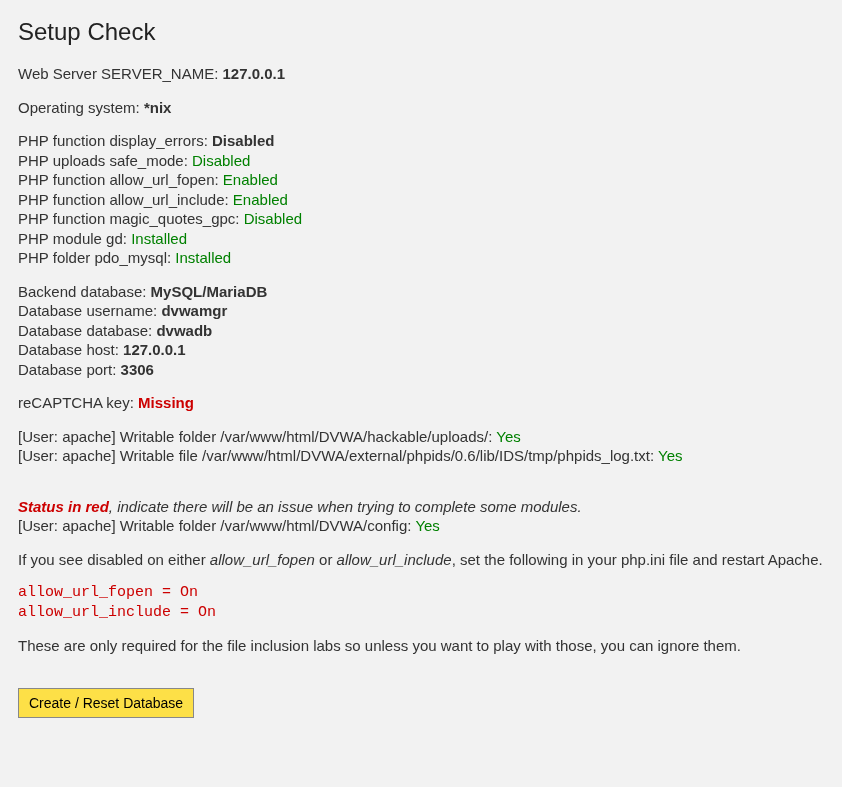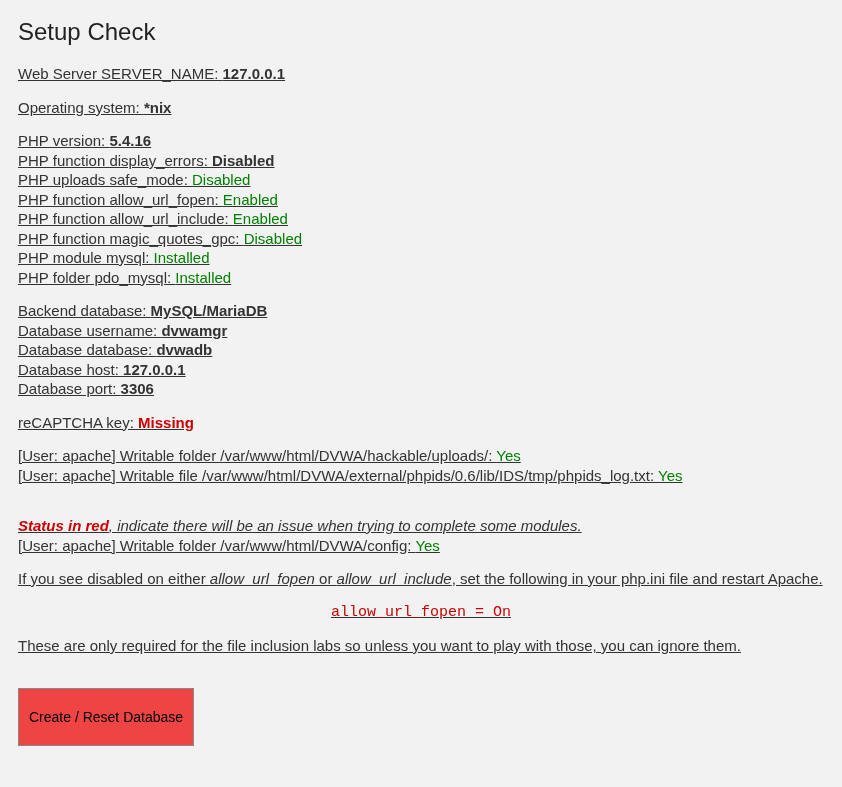--- a/index.html
+++ b/index.html
@@ -14,36 +14,35 @@
     }
     h1 {
       font-size: 24px;
       font-weight: normal;
       margin: 0 0 18px 0;
       color: #222;
     }
     .block {
       margin-bottom: 14px;
       line-height: 1.3;
-      text-decoration: underline;
     }
     .line {
       display: block;
     }
     .bold { font-weight: bold; }
     .green { color: #008000; }
     .red { color: #cc0000; font-weight: bold; }
     .red-italic { color: #cc0000; font-weight: bold; font-style: italic; }
     .italic { font-style: italic; }
-    .code { font-family: "Courier New", Courier, monospace; color: #cc0000; white-space: pre; text-align: center; }
+    .code { font-family: "Courier New", Courier, monospace; color: #cc0000; white-space: pre; }
     button {
       margin-top: 18px;
-      padding: 20px 10px;
+      padding: 6px 10px;
       font-size: 14px;
-      background: #ef4444;
+      background: #fde047;
       border: 1px solid #888;
       cursor: pointer;
     }
   </style>
 </head>
 <body>
 
 
 
 <h1>Setup Check</h1>
@@ -54,27 +53,26 @@
   </span>
 </div>
 
 <div class="block">
   <span class="line">
     <span>Operating system: </span><span class="bold">*nix</span>
   </span>
 </div>
 
 <div class="block">
-  <span class="line"><span>PHP version: </span><span class="bold">5.4.16</span></span>
   <span class="line"><span>PHP function display_errors: </span><span class="bold">Disabled</span></span>
   <span class="line"><span>PHP uploads safe_mode: </span><span class="green">Disabled</span></span>
   <span class="line"><span>PHP function allow_url_fopen: </span><span class="green">Enabled</span></span>
   <span class="line"><span>PHP function allow_url_include: </span><span class="green">Enabled</span></span>
   <span class="line"><span>PHP function magic_quotes_gpc: </span><span class="green">Disabled</span></span>
-  <span class="line"><span>PHP module mysql: </span><span class="green">Installed</span></span>
+  <span class="line"><span>PHP module gd: </span><span class="green">Installed</span></span>
   <span class="line"><span>PHP folder pdo_mysql: </span><span class="green">Installed</span></span>
 </div>
 
 <div class="block">
   <span class="line"><span>Backend database: </span><span class="bold">MySQL/MariaDB</span></span>
   <span class="line"><span>Database username: </span><span class="bold">dvwamgr</span></span>
   <span class="line"><span>Database database: </span><span class="bold">dvwadb</span></span>
   <span class="line"><span>Database host: </span><span class="bold">127.0.0.1</span></span>
   <span class="line"><span>Database port: </span><span class="bold">3306</span></span>
 </div>
@@ -94,20 +92,21 @@
   <span class="line italic"><span class="red-italic">Status in red</span><span>, indicate there will be an issue when trying to complete some modules.</span></span>
   <span class="line"><span>[User: apache] Writable folder /var/www/html/DVWA/config: </span><span class="green">Yes</span></span>
 </div>
 
 <div class="block">
   <span>If you see disabled on either </span><span class="italic">allow_url_fopen</span><span> or </span><span class="italic">allow_url_include</span><span>, set the following in your php.ini file and restart Apache.</span>
 </div>
 
 <div class="block">
   <span class="code line">allow_url_fopen = On</span>
+  <span class="code line">allow_url_include = On</span>
 </div>
 
 <div class="block">
   <span>These are only required for the file inclusion labs so unless you want to play with those, you can ignore them.</span>
 </div>
 
 <button>Create / Reset Database</button>
 
 
 

